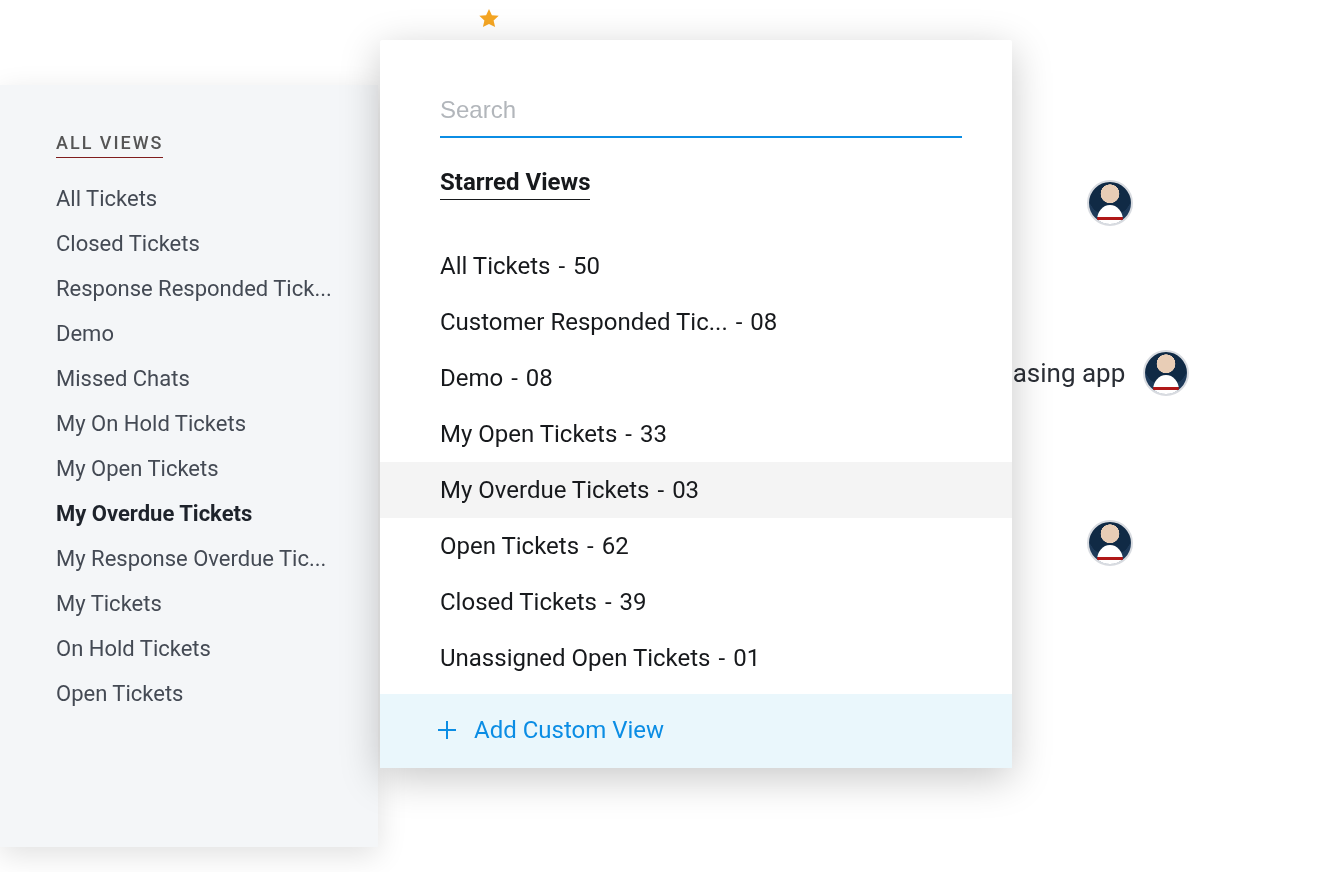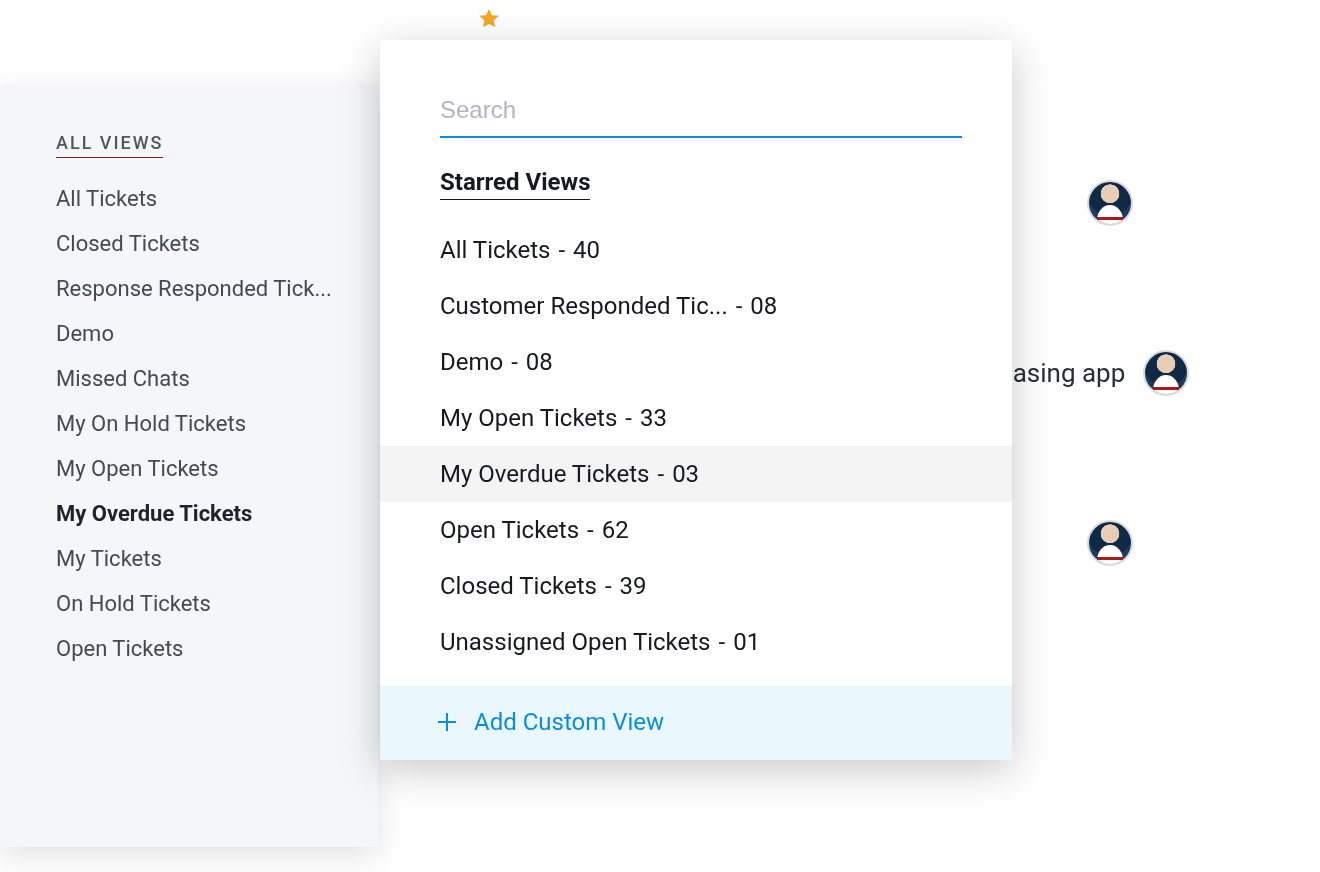--- a/index.html
+++ b/index.html
@@ -22,28 +22,28 @@
 .bg-row-3{top:520px}
 .bg-text{white-space:nowrap}
 .avatar{width:46px;height:46px;border-radius:50%;background:radial-gradient(circle at 50% 28%, #e8cdb6 0 25%, #102a45 26% 60%, #1e3a59 61% 100%);border:2px solid #d8dbe0;flex:0 0 auto;position:relative;overflow:hidden}
 .avatar::after{content:"";position:absolute;left:50%;top:55%;width:26px;height:30px;border-radius:50% 50% 4px 4px;background:linear-gradient(#fff 0 40%,#b01818 40% 50%,#fff 50% 100%);transform:translateX(-50%)}
 
 
 .dropdown{position:absolute;top:40px;left:380px;width:632px;background:#fff;box-shadow:0 10px 40px rgba(0,0,0,.22);border-radius:2px;padding:50px 0 0 0}
 .search-wrap{padding:0 50px 30px 60px}
 .search-input{width:100%;border:none;border-bottom:2px solid #0b8de4;font-size:24px;padding:6px 0 12px 0;outline:none;color:#222;background:transparent}
 .search-input::placeholder{color:#b2b6bb}
-.dropdown-section-title{font-size:24px;font-weight:700;color:#17191c;margin:0 0 22px 60px;display:inline-block;border-bottom:1px solid #17191c;padding-bottom:3px}
+.dropdown-section-title{font-size:24px;font-weight:700;color:#17191c;margin:0 0 38px 60px;display:inline-block;border-bottom:1px solid #17191c;padding-bottom:3px}
 .starred-list{display:flex;flex-direction:column}
 .starred-item{display:flex;align-items:baseline;gap:8px;font-size:24px;color:#17191c;padding:14px 50px 14px 60px;cursor:pointer}
 .starred-item.hover{background:#f4f4f4}
 .starred-label{white-space:nowrap;overflow:hidden;text-overflow:ellipsis;max-width:320px}
 .starred-sep{color:#17191c}
 .starred-count{color:#17191c}
-.add-row{display:flex;align-items:center;gap:18px;background:#eaf7fc;color:#0b8de4;font-size:24px;padding:22px 50px 24px 58px;cursor:pointer;margin-top:16px}
+.add-row{display:flex;align-items:center;gap:18px;background:#eaf7fc;color:#0b8de4;font-size:24px;padding:22px 50px 24px 58px;cursor:pointer;margin-top:8px}
 .plus{width:18px;height:18px;position:relative;display:inline-block}
 .plus::before,.plus::after{content:"";position:absolute;background:#0b8de4}
 .plus::before{left:8px;top:0;width:2px;height:18px}
 .plus::after{top:8px;left:0;height:2px;width:18px}
 </style>
 </head>
 <body>
 
 <span class="star">
   <svg viewBox="0 0 24 24" width="24" height="24" fill="currentColor">
@@ -68,36 +68,37 @@
   <div class="sidebar-title">ALL VIEWS</div>
   <div class="sidebar-list" id="sidebar-list">
       <div class="sidebar-item">All Tickets</div>
       <div class="sidebar-item">Closed Tickets</div>
       <div class="sidebar-item">Response Responded Tick...</div>
       <div class="sidebar-item">Demo</div>
       <div class="sidebar-item">Missed Chats</div>
       <div class="sidebar-item">My On Hold Tickets</div>
       <div class="sidebar-item">My Open Tickets</div>
       <div class="sidebar-item active">My Overdue Tickets</div>
+      <div class="sidebar-item">My Response Overdue Tic...</div>
       <div class="sidebar-item">My Tickets</div>
       <div class="sidebar-item">On Hold Tickets</div>
       <div class="sidebar-item">Open Tickets</div>
     </div>
 </aside>
 
 <div class="dropdown">
   <div class="search-wrap">
     <input class="search-input" placeholder="Search" style="">
   </div>
   <div class="dropdown-section-title">Starred Views</div>
   <div class="starred-list" id="starred-list">
       <div class="starred-item">
         <span class="starred-label">All Tickets</span>
         <span class="starred-sep"> - </span>
-        <span class="starred-count">40</span>
+        <span class="starred-count">50</span>
       </div>
       <div class="starred-item">
         <span class="starred-label">Customer Responded Tic...</span>
         <span class="starred-sep"> - </span>
         <span class="starred-count">08</span>
       </div>
       <div class="starred-item">
         <span class="starred-label">Demo</span>
         <span class="starred-sep"> - </span>
         <span class="starred-count">08</span>

